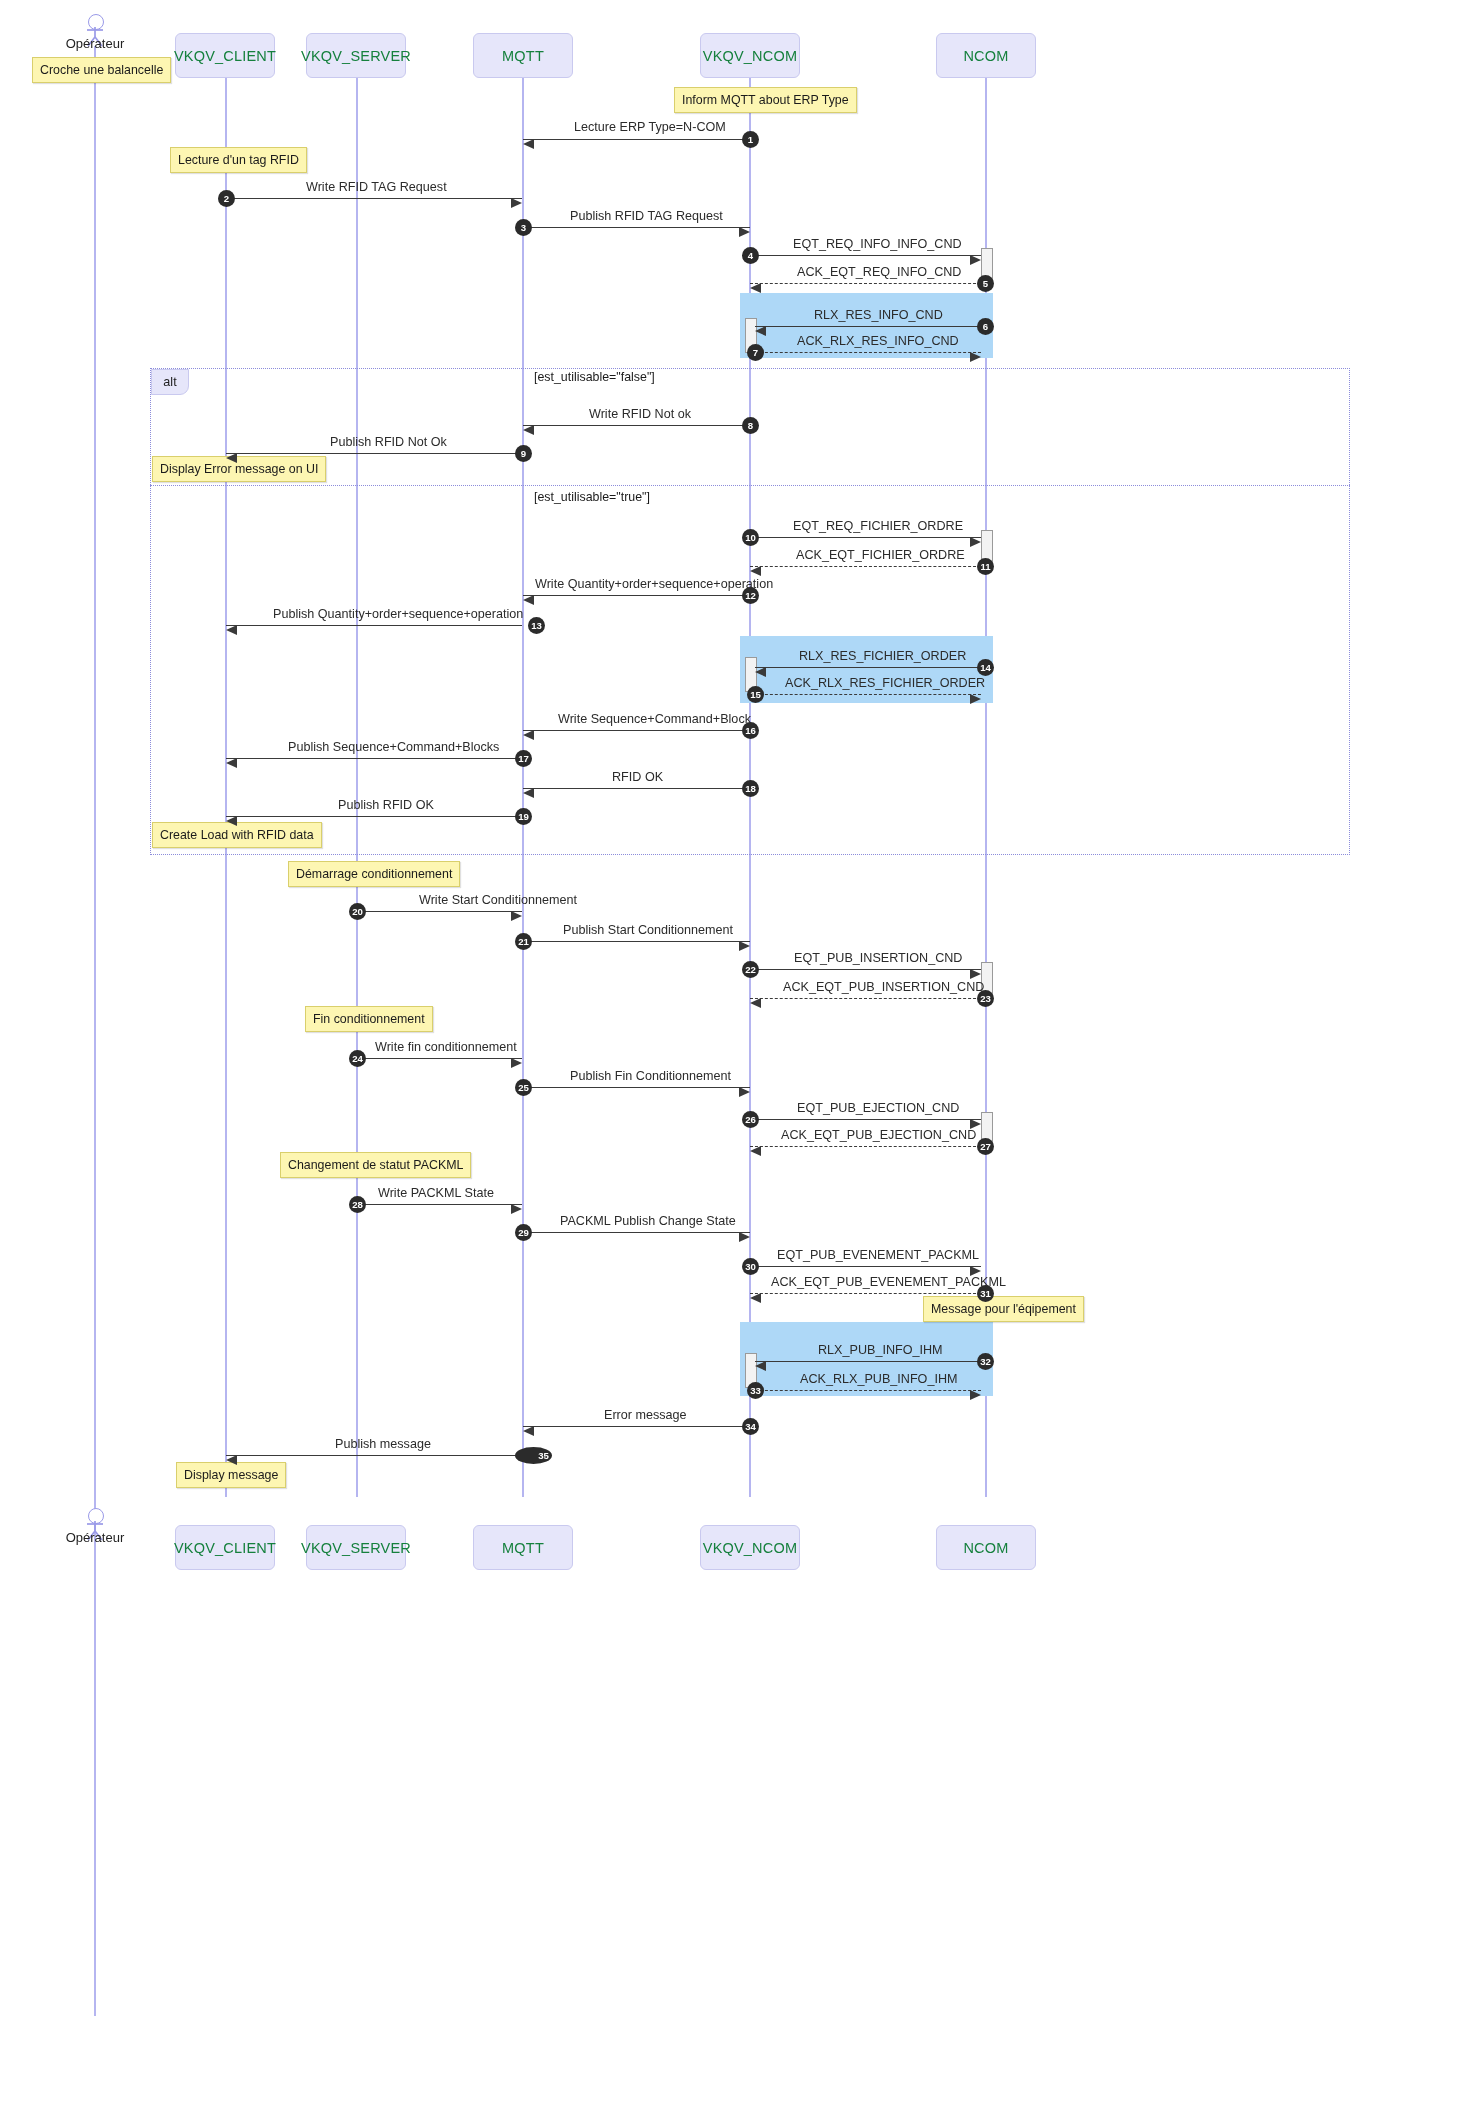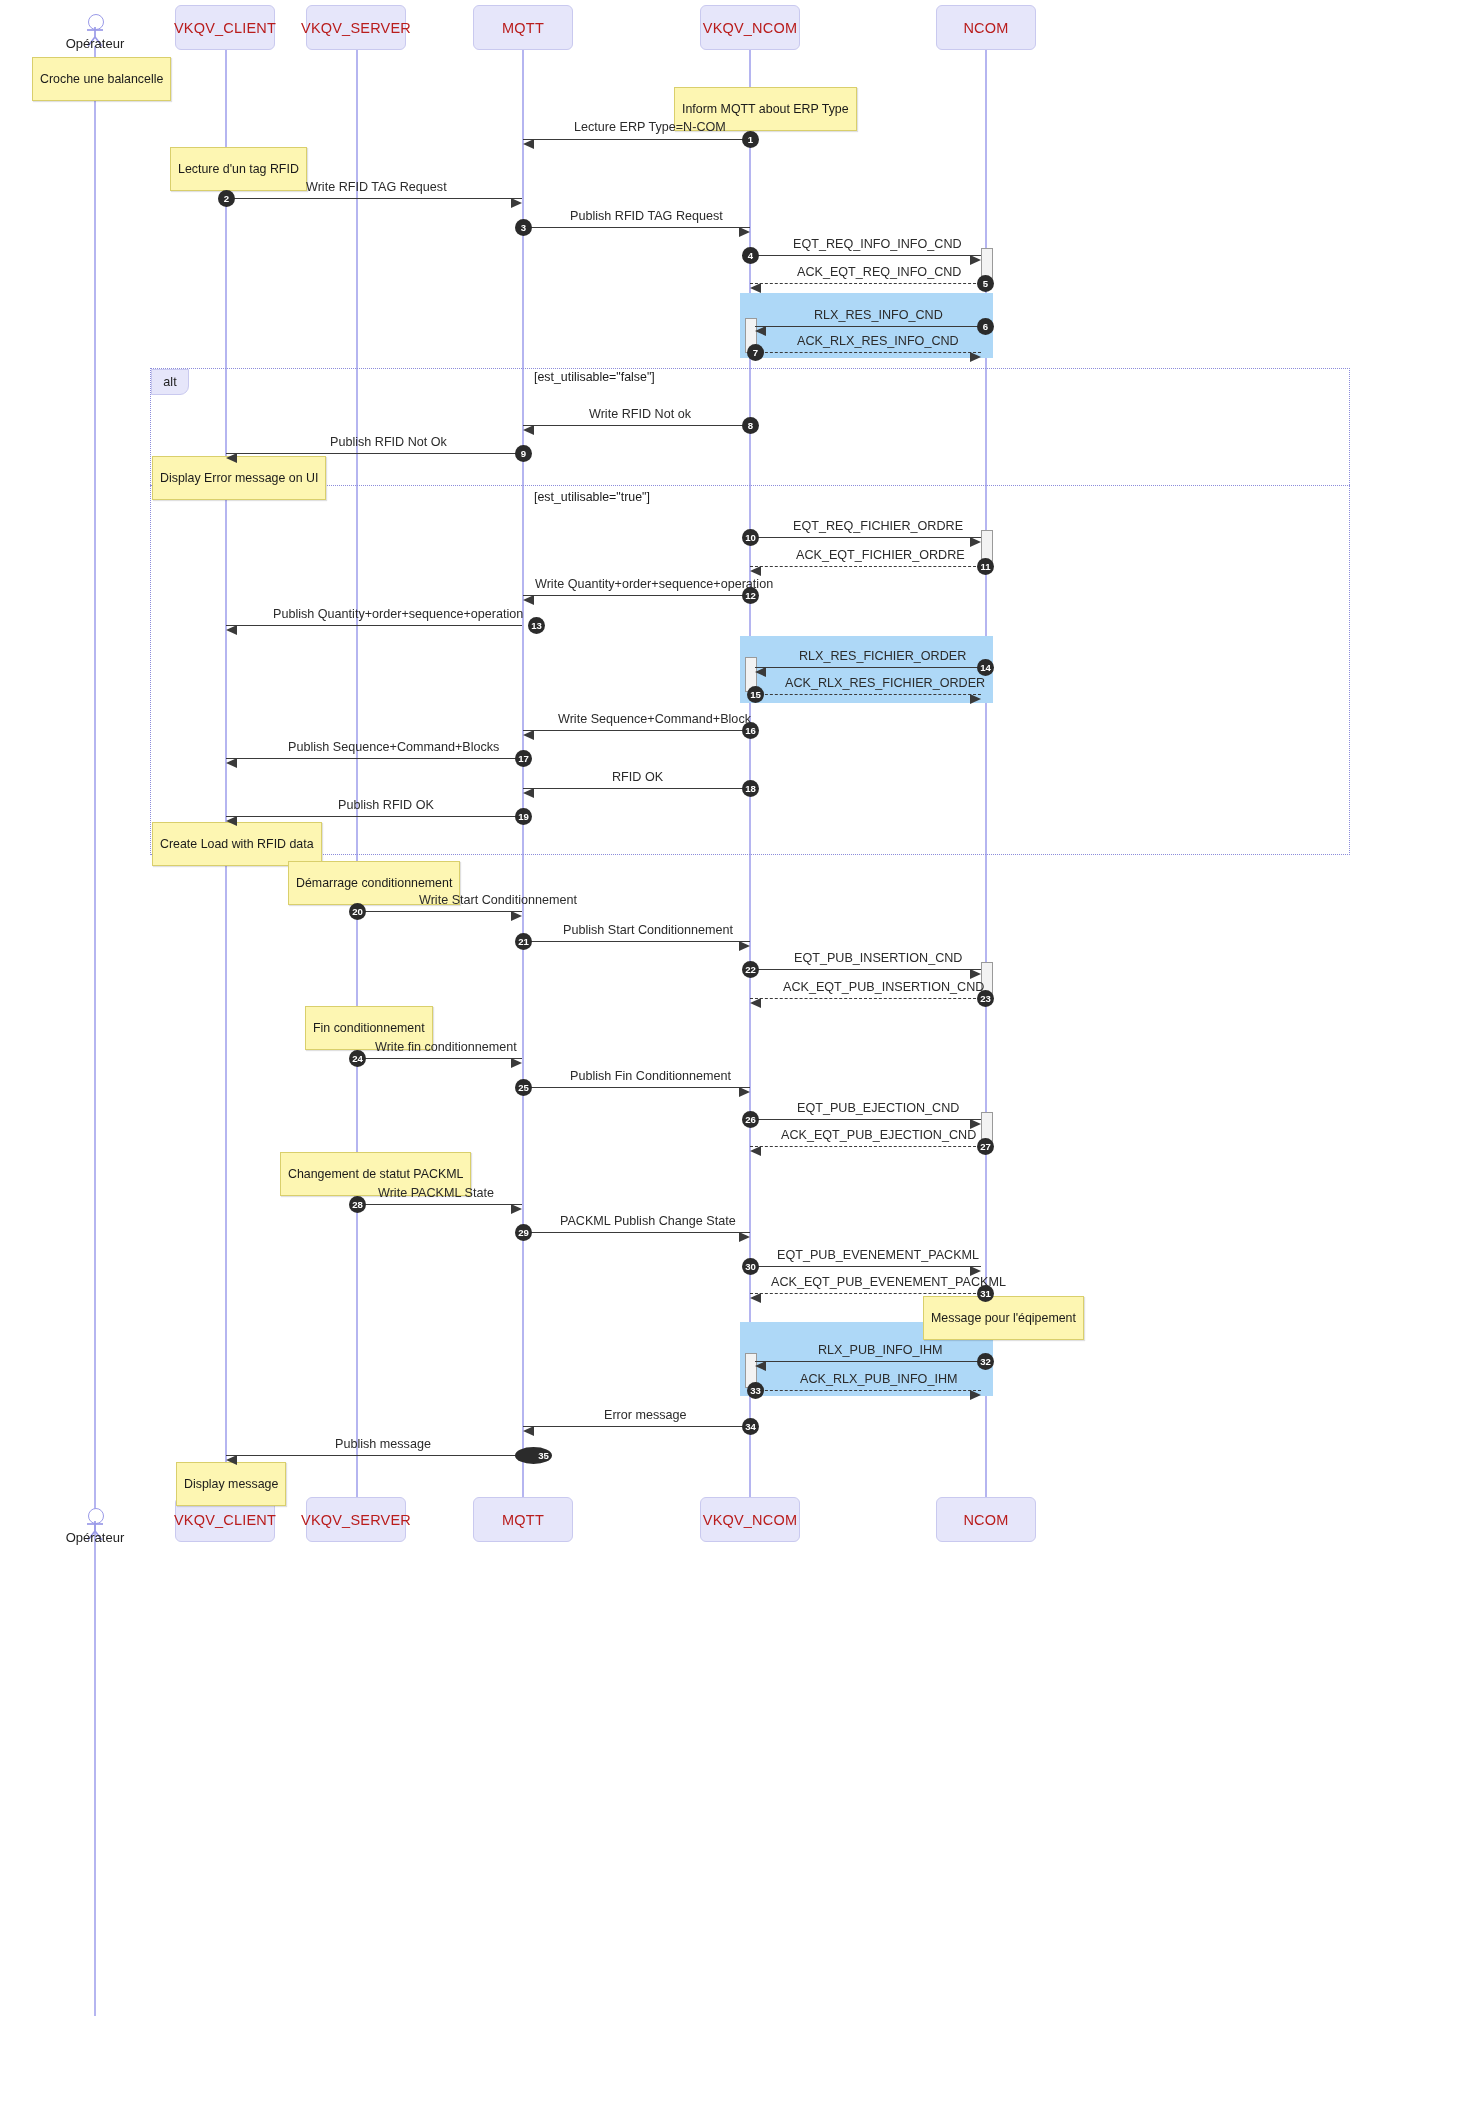--- a/index.html
+++ b/index.html
@@ -6,21 +6,21 @@
   body{font-family:"Liberation Sans",sans-serif;}
   #stage{position:relative;width:1459px;height:2120px;overflow:hidden;background:#fff;}
 
   
   .lifeline{position:absolute;width:2px;background:#b5b5f0;top:0;}
   
   .pbox{
     position:absolute;box-sizing:border-box;
     background:#e6e6fa;border:1px solid #c9c9ef;border-radius:6px;
     display:flex;align-items:center;justify-content:center;
-    font-size:14.5px;color:#b91c1c;letter-spacing:.2px;
+    font-size:14.5px;color:#15803d;letter-spacing:.2px;margin-top:28px;
   }
   
   .actor{position:absolute;}
   .actor .head{position:absolute;width:14px;height:14px;border:1.7px solid #9a9ae8;border-radius:50%;left:0;top:0;background:#fff;}
   .actor svg{position:absolute;left:-5px;top:12px;}
   .actor-label{position:absolute;font-size:13px;color:#222;white-space:nowrap;text-align:center;}
 
   
   .msg{position:absolute;height:1px;background:#3a3a3a;}
   .msg.dashed{background:none;border-top:1.6px dashed #3a3a3a;height:0;}
@@ -31,21 +31,21 @@
   .msg-label{position:absolute;font-size:12.6px;color:#2b2b2b;white-space:nowrap;}
 
   
   .seqnum{position:absolute;width:17px;height:17px;border-radius:50%;
     background:#2b2b2b;color:#fff;font-size:9.6px;font-weight:bold;
     display:flex;align-items:center;justify-content:center;line-height:1;}
 
   
   .note{position:absolute;box-sizing:border-box;background:#fdf6b2;
     border:1px solid #d9cf6c;font-size:12.4px;color:#1b1b1b;
-    padding:14px 7px;white-space:nowrap;
+    padding:5px 7px;white-space:nowrap;
     box-shadow:1px 1px 1px rgba(0,0,0,.12);}
 
   
   .activation{position:absolute;width:10px;background:#f3f3f3;border:1px solid #9a9a9a;}
 
   
   .highlight{position:absolute;background:#aed8f7;}
 
   
   .fragment{position:absolute;box-sizing:border-box;border:1.4px dotted #8c8cdb;}

